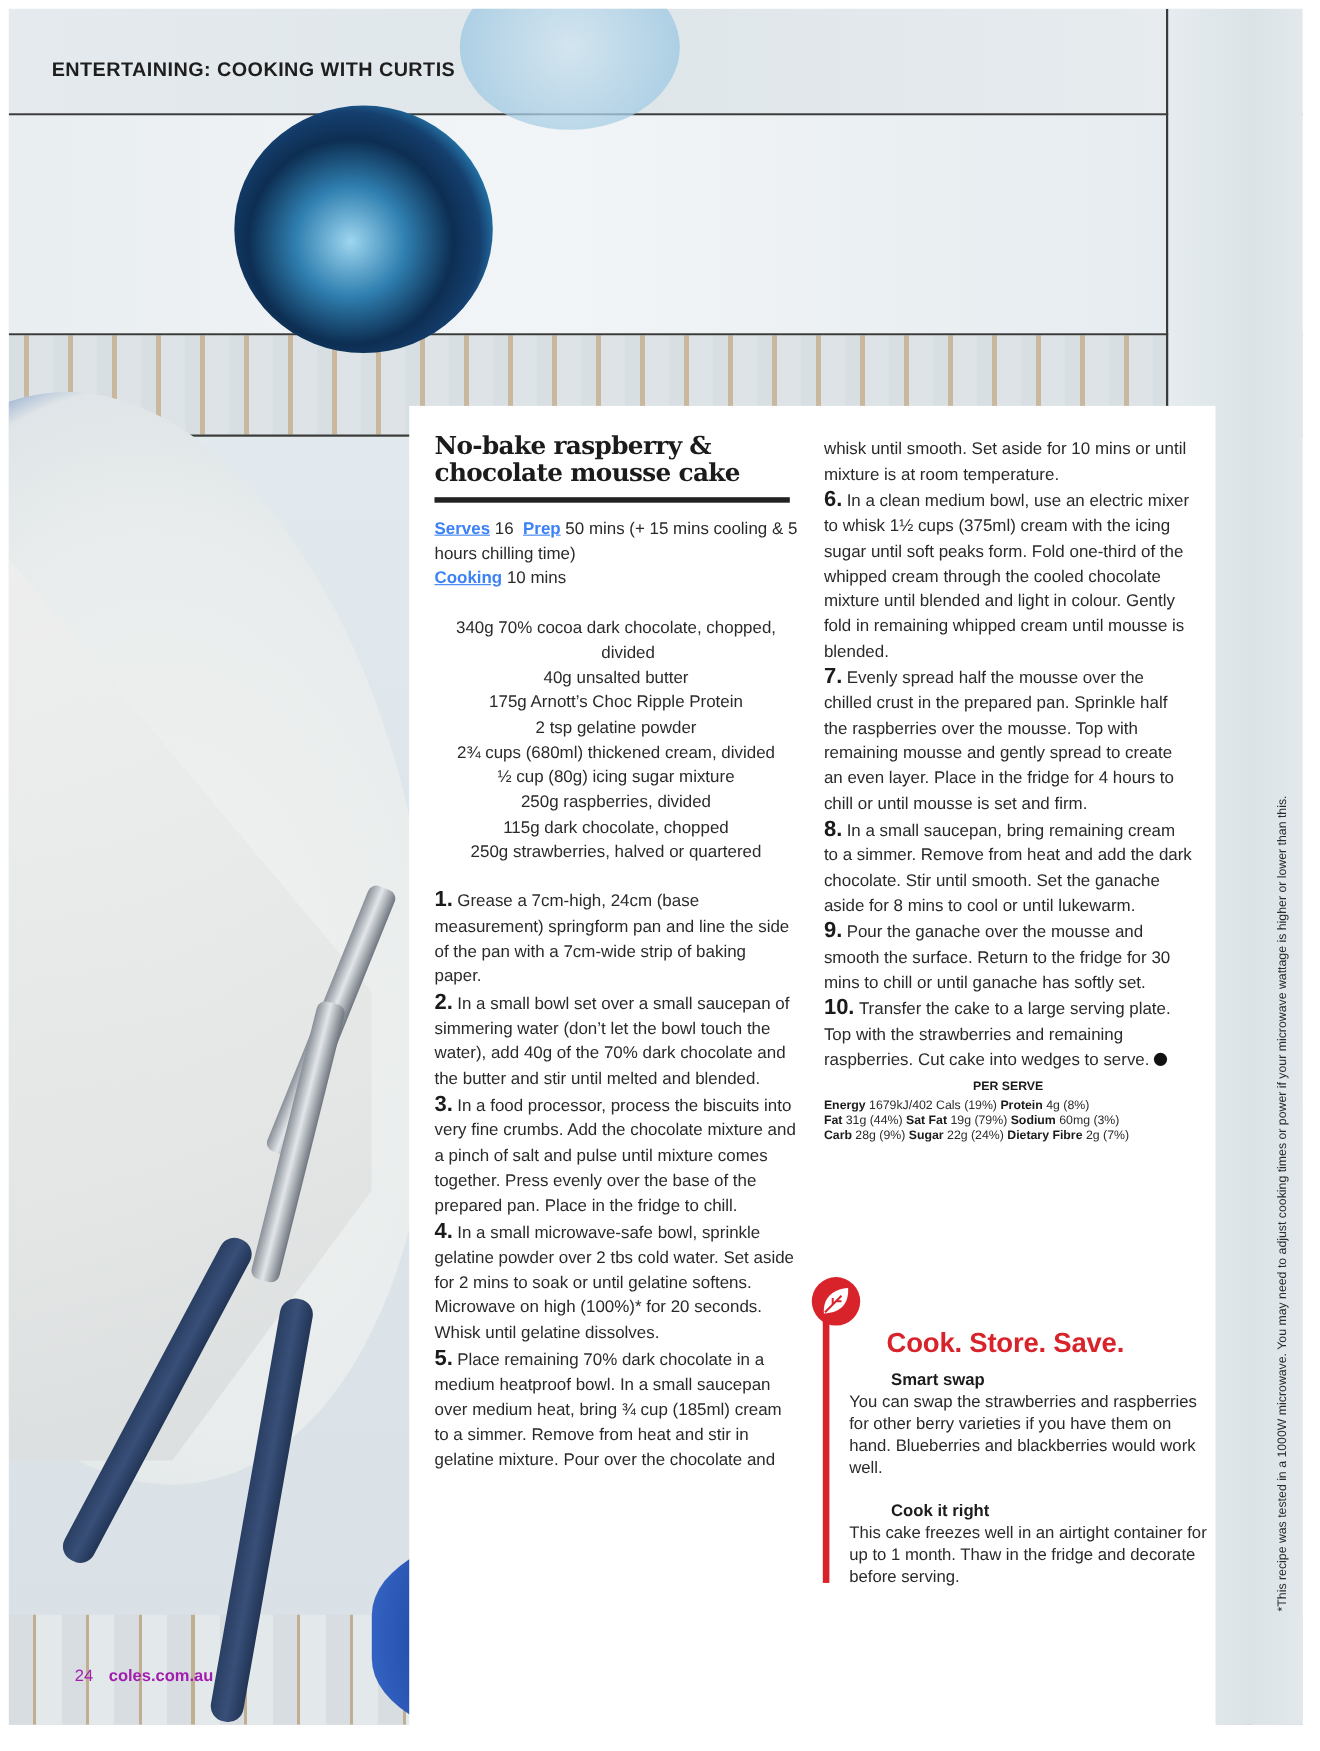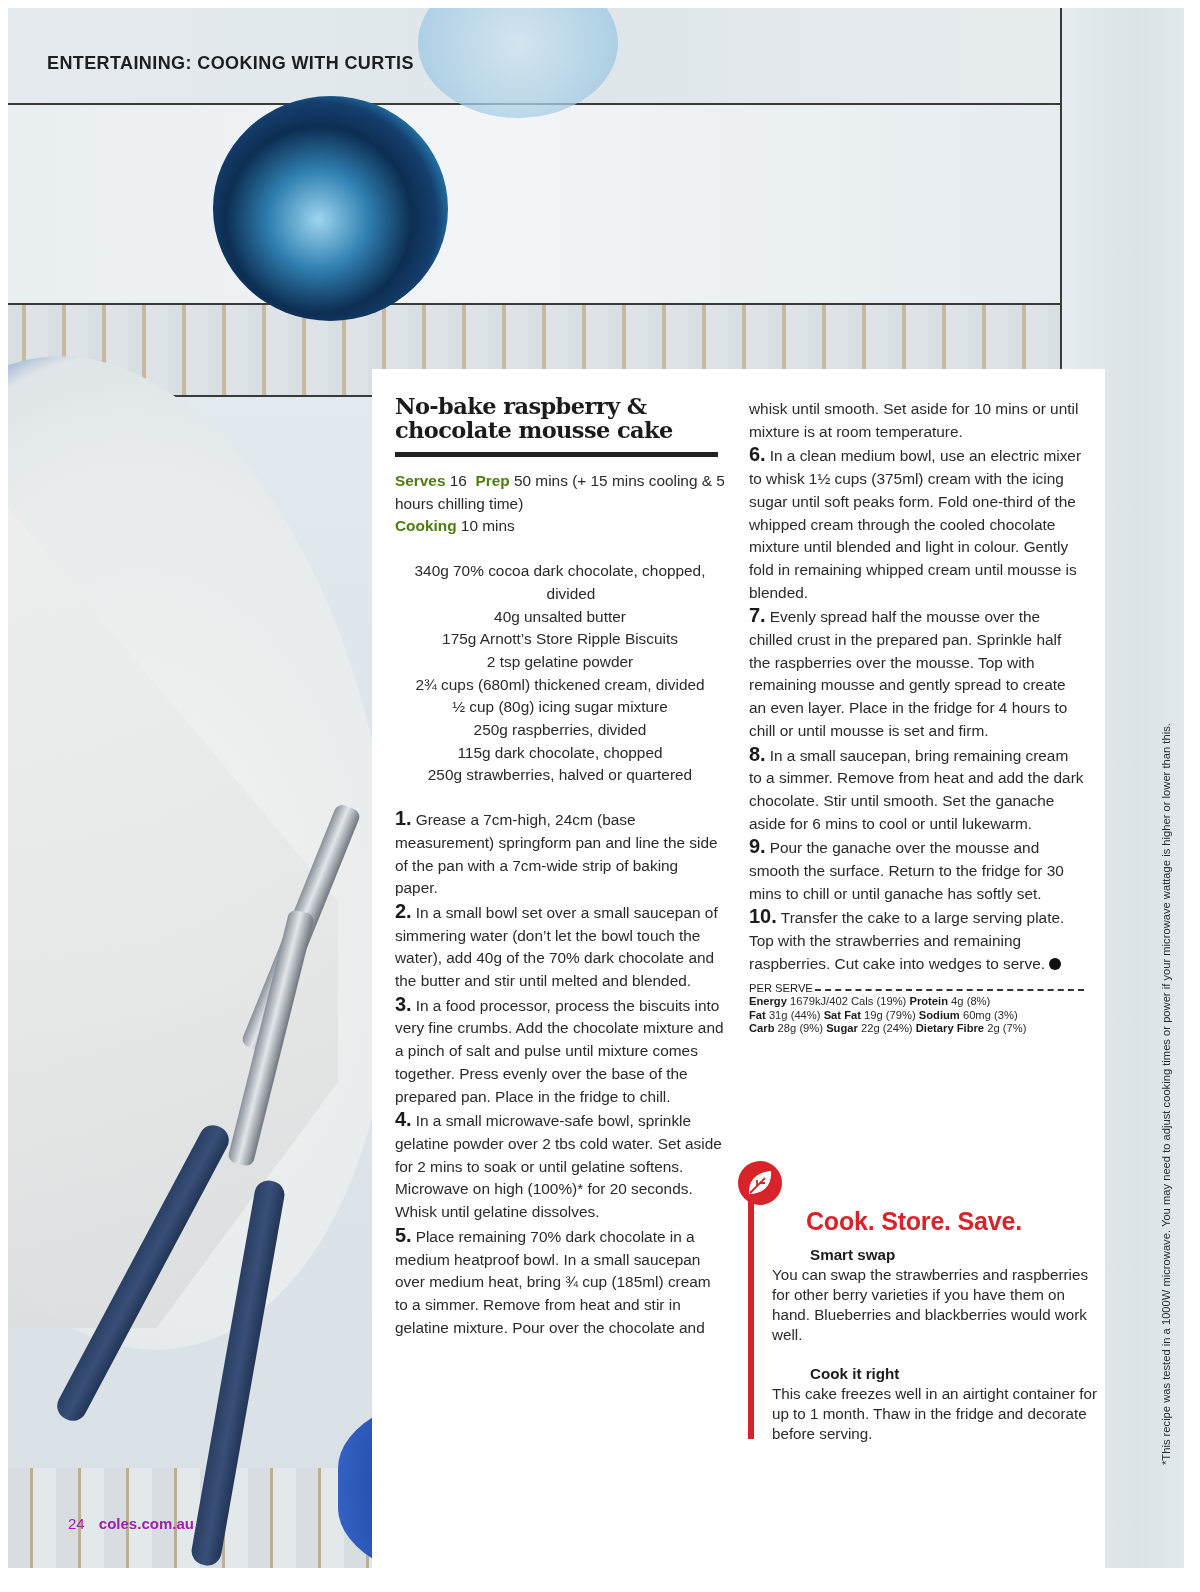--- a/index.html
+++ b/index.html
@@ -85,29 +85,29 @@
     background: #ffffff;
   }
   .col { position: absolute; top: 0; color: #2a2a2a; font-size: 15.4px; line-height: 22.7px; }
   .col.left { left: 23px; width: 330px; }
   .col.right { left: 377px; width: 335px; }
   .title {
     margin: 25px 0 0 0; font-family: "DejaVu Serif", serif; font-weight: 700;
     font-size: 22.5px; line-height: 24px; letter-spacing: -.6px; color: #1b1b1b;
   }
   .title-rule { height: 5px; background: #222; margin: 10px 0 13px 0; width: 323px; }
-  .meta b { color: #4d7c0f; }
+  .meta b { color: #3b82f6; text-decoration: underline; }
   .ingredients { margin-top: 22px; }
   .ing { padding-left: 22px; text-indent: -22px; text-align: center; }
   .steps { margin-top: 20px; }
   .steps.cont { margin-top: 29px; }
   .step-num { font-weight: 700; font-size: 20px; color: #1b1b1b; margin-right: 4px; }
   .end-dot { display: inline-block; width: 12px; height: 12px; border-radius: 50%; background: #111; vertical-align: -1px; margin-left: 4px; }
   .per-serve { margin-top: 6px; font-size: 11.2px; line-height: 13.5px; color: #2a2a2a; }
-  .per-serve .hdr { display: flex; align-items: center; font-weight: 400; color: #1b1b1b; }
+  .per-serve .hdr { display: flex; align-items: center; font-weight: 700; color: #1b1b1b; flex-direction: column; }
   .per-serve .dash { flex: 1; border-bottom: 2px dashed #333; margin-left: 2px; height: 6px; margin-bottom: 2px; }
   .per-serve b { color: #1b1b1b; }
 
   .tip-box { position: absolute; left: 364px; top: 792px; width: 360px; height: 280px; }
   .tip-icon { position: absolute; left: 2px; top: 0; width: 44px; height: 44px; border-radius: 50%; background: #d8232a; }
   .tip-stem { position: absolute; left: 12px; top: 30px; width: 6px; height: 248px; background: #d8232a; }
   .tip-title {
     position: absolute; left: 70px; top: 46px; font-size: 25px; font-weight: 700; color: #d8232a; letter-spacing: -.2px;
   }
   .tip-body { position: absolute; left: 36px; top: 84px; width: 325px; font-size: 15.2px; line-height: 20px; color: #2a2a2a; }
@@ -151,21 +151,21 @@
       <span>16</span>&nbsp;
       <b>Prep</b>
       <span>50 mins (+ 15 mins cooling &amp; 5 hours chilling time)</span><br>
       <b>Cooking</b>
       <span>10 mins</span>
     </div>
 
     <div class="ingredients">
       <div class="ing">340g 70% cocoa dark chocolate, chopped, divided</div>
       <div class="ing">40g unsalted butter</div>
-      <div class="ing">175g Arnott’s Store Ripple Biscuits</div>
+      <div class="ing">175g Arnott’s Choc Ripple Protein</div>
       <div class="ing">2 tsp gelatine powder</div>
       <div class="ing">2¾ cups (680ml) thickened cream, divided</div>
       <div class="ing">½ cup (80g) icing sugar mixture</div>
       <div class="ing">250g raspberries, divided</div>
       <div class="ing">115g dark chocolate, chopped</div>
       <div class="ing">250g strawberries, halved or quartered</div>
     </div>
 
     <div class="steps">
       <div><span class="step-num">1.</span><span>Grease a 7cm-high, 24cm (base measurement) springform pan and line the side of the pan with a 7cm-wide strip of baking paper.</span></div>
@@ -174,21 +174,21 @@
       <div><span class="step-num">4.</span><span>In a small microwave-safe bowl, sprinkle gelatine powder over 2 tbs cold water. Set aside for 2 mins to soak or until gelatine softens. Microwave on high (100%)* for 20 seconds. Whisk until gelatine dissolves.</span></div>
       <div><span class="step-num">5.</span><span>Place remaining 70% dark chocolate in a medium heatproof bowl. In a small saucepan over medium heat, bring ¾ cup (185ml) cream to a simmer. Remove from heat and stir in gelatine mixture. Pour over the chocolate and</span></div>
     </div>
   </div>
 
   <div class="col right">
     <div class="steps cont">
       <div>whisk until smooth. Set aside for 10 mins or until mixture is at room temperature.</div>
       <div><span class="step-num">6.</span><span>In a clean medium bowl, use an electric mixer to whisk 1½ cups (375ml) cream with the icing sugar until soft peaks form. Fold one-third of the whipped cream through the cooled chocolate mixture until blended and light in colour. Gently fold in remaining whipped cream until mousse is blended.</span></div>
       <div><span class="step-num">7.</span><span>Evenly spread half the mousse over the chilled crust in the prepared pan. Sprinkle half the raspberries over the mousse. Top with remaining mousse and gently spread to create an even layer. Place in the fridge for 4 hours to chill or until mousse is set and firm.</span></div>
-      <div><span class="step-num">8.</span><span>In a small saucepan, bring remaining cream to a simmer. Remove from heat and add the dark chocolate. Stir until smooth. Set the ganache aside for 6 mins to cool or until lukewarm.</span></div>
+      <div><span class="step-num">8.</span><span>In a small saucepan, bring remaining cream to a simmer. Remove from heat and add the dark chocolate. Stir until smooth. Set the ganache aside for 8 mins to cool or until lukewarm.</span></div>
       <div><span class="step-num">9.</span><span>Pour the ganache over the mousse and smooth the surface. Return to the fridge for 30 mins to chill or until ganache has softly set.</span></div>
       <div><span class="step-num">10.</span><span>Transfer the cake to a large serving plate. Top with the strawberries and remaining raspberries. Cut cake into wedges to serve.</span><span class="end-dot"></span></div>
     </div>
 
     <div class="per-serve">
       <div class="hdr">
           <span>PER SERVE</span>
           <span class="dash"></span>
         </div>
       <div>

